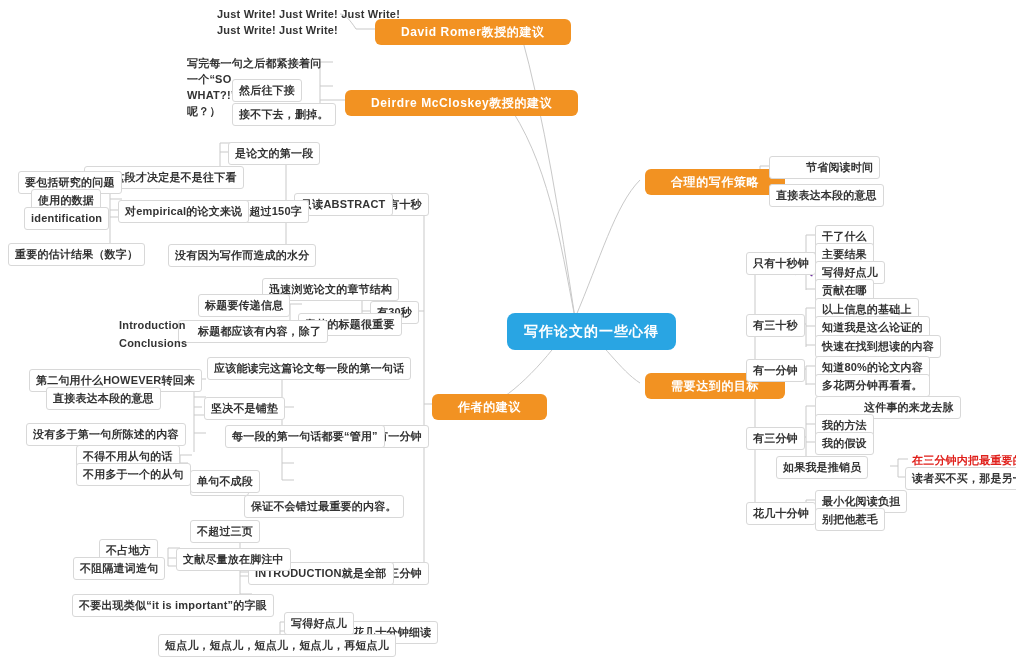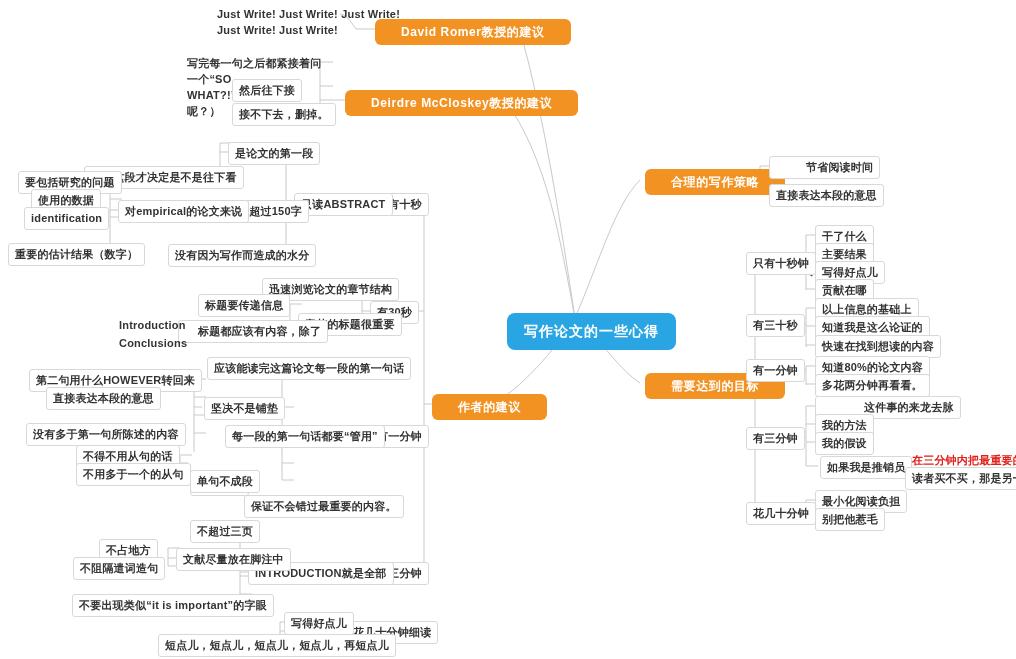--- a/index.html
+++ b/index.html
@@ -258,21 +258,21 @@
   <div class="node leaf" style="left:815px;top:335px;">快速在找到想读的内容</div>
 
   <div class="node leaf" style="left:746px;top:359px;">有一分钟</div>
   <div class="node leaf" style="left:815px;top:356px;">知道80%的论文内容</div>
   <div class="node leaf" style="left:815px;top:374px;">多花两分钟再看看。</div>
 
   <div class="node leaf" style="left:746px;top:427px;">有三分钟</div>
   <div class="node leaf" style="left:815px;top:396px;padding-left:48px;">这件事的来龙去脉</div>
   <div class="node leaf" style="left:815px;top:414px;">我的方法</div>
   <div class="node leaf" style="left:815px;top:432px;">我的假设</div>
-  <div class="node leaf" style="left:776px;top:456px;margin-left:44px;">如果我是推销员</div>
+  <div class="node leaf" style="left:776px;top:456px;">如果我是推销员</div>
   <div class="node leaf noborder red" style="left:905px;top:449px;">在三分钟内把最重要的卖点都说清楚</div>
   <div class="node leaf" style="left:905px;top:467px;">读者买不买，那是另一回事了。</div>
 
   <div class="node leaf" style="left:746px;top:502px;">花几十分钟</div>
   <div class="node leaf" style="left:815px;top:490px;">最小化阅读负担</div>
   <div class="node leaf" style="left:815px;top:508px;">别把他惹毛</div>
 
   <div class="node leaf" style="left:370px;top:193px;">只有十秒</div>
   <div class="node leaf" style="left:294px;top:193px;">只读ABSTRACT</div>
 

